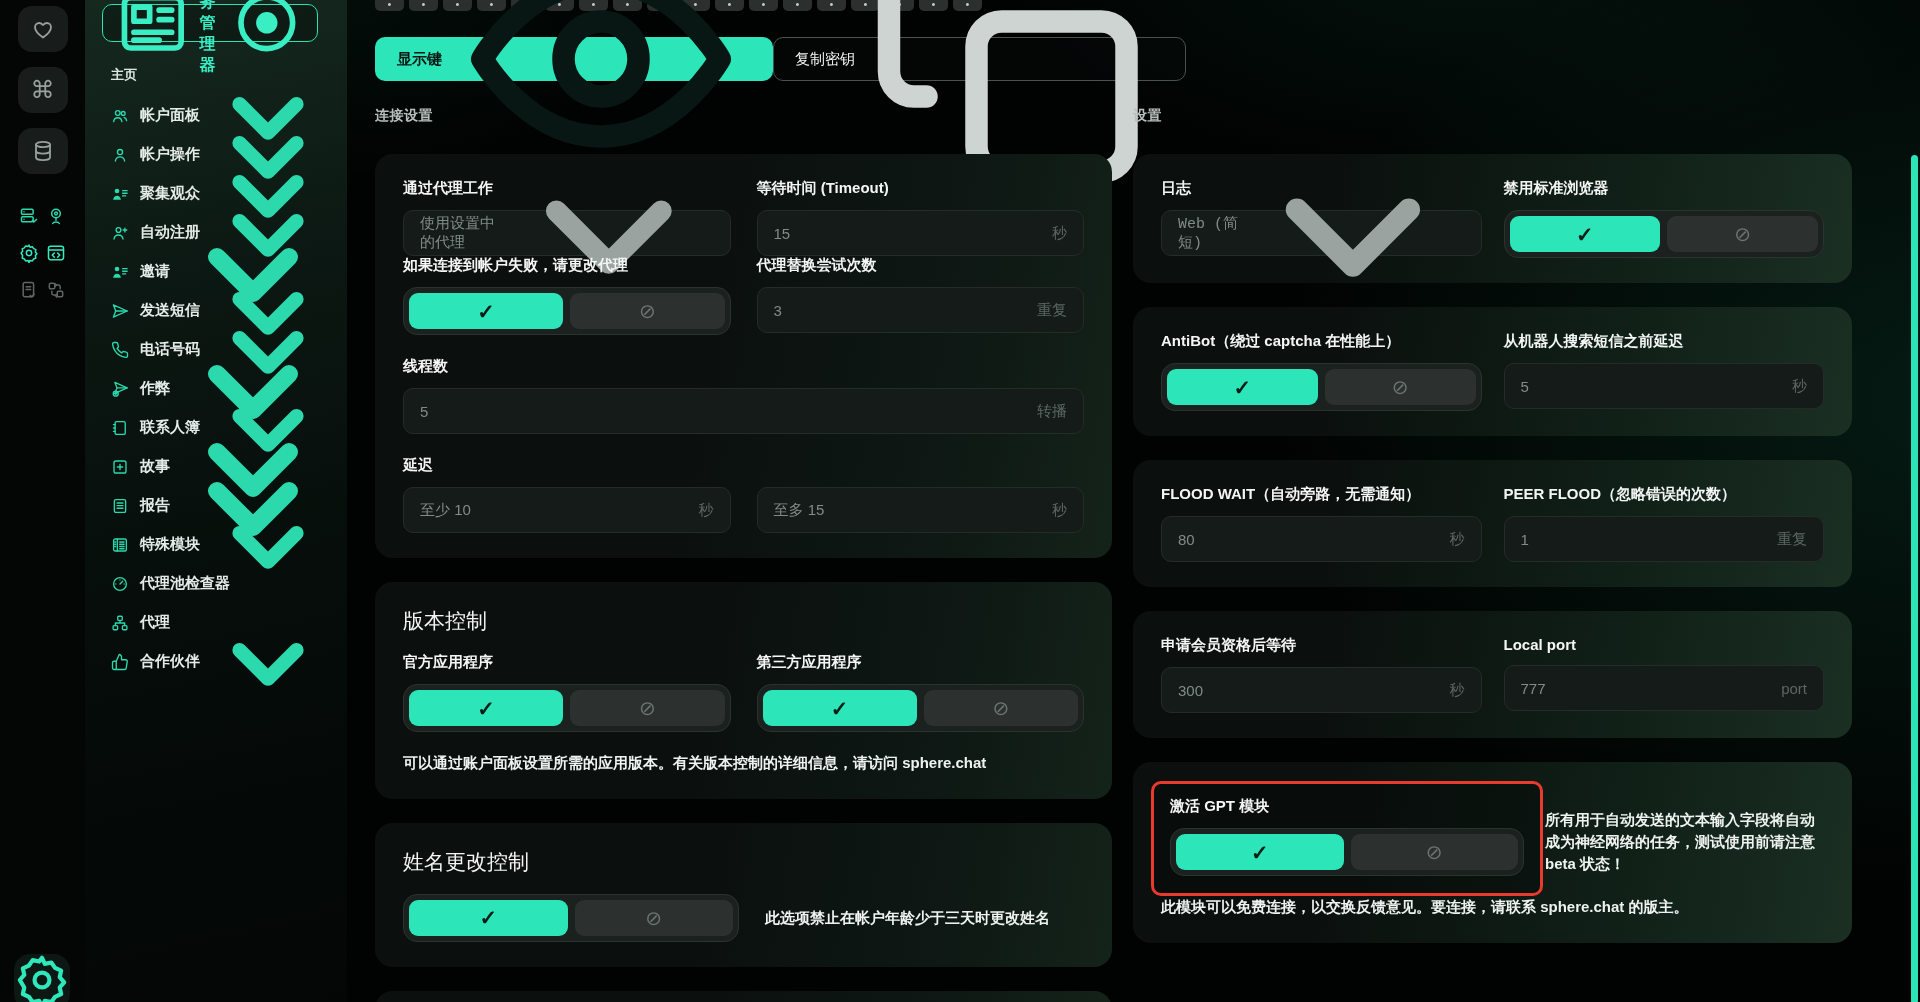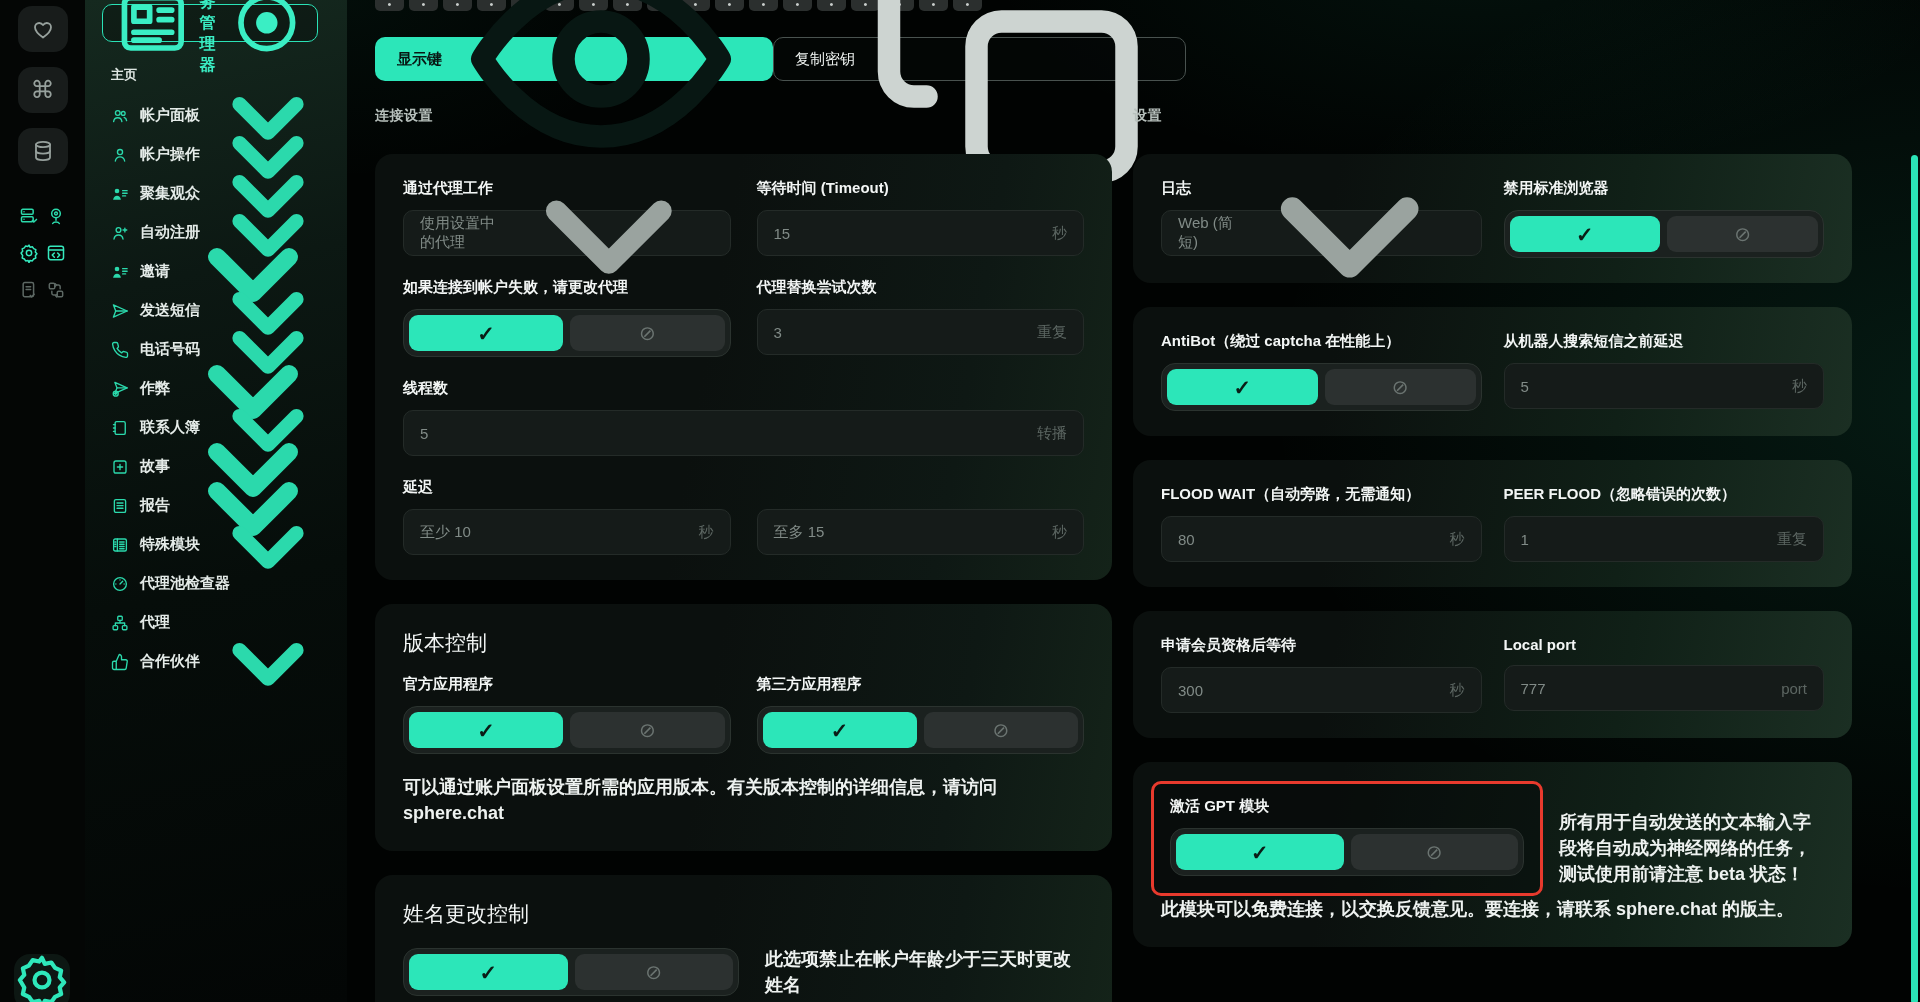--- a/index.html
+++ b/index.html
@@ -66,48 +66,48 @@
   .col { position:absolute; top:107px; }
   .col-left { left:28px; width:737px; }
   .col-right { left:786px; width:719px; }
   .sec-label { font-size:14px; font-weight:700; color:#b7c0bc; margin-bottom:29px; letter-spacing:0.5px; }
 
   .panel { border-radius:18px; padding:25px 28px; margin-bottom:24px;
     background:linear-gradient(100deg,#0b100e 45%, #0e1814 78%, #142319 100%); }
   .panel.glow { background:linear-gradient(100deg,#0b100e 28%, #102017 68%, #1b2f23 100%); }
 
   .grid2 { display:grid; grid-template-columns:1fr 1fr; column-gap:26px; }
-  .rgap { row-gap:22px; }
+  .rgap { }
   .f-label { font-size:15px; font-weight:700; color:#f3f6f5; margin-bottom:12px; white-space:nowrap; }
   .p-title { font-size:21px; font-weight:400; color:#f3f6f5; margin-bottom:18px; }
 
   .input, .select { height:46px; border-radius:10px; background:#151b19; border:1px solid #242b28;
     display:flex; align-items:center; padding:0 16px; cursor:text; }
-  .select { cursor:pointer; }
+  .select { cursor:pointer;font-family:Liberation Mono, monospace; }
   .input .val, .select .val { font-size:15px; color:#818b87; }
   .input .sfx { margin-left:auto; font-size:15px; color:#5c6662; padding-left:10px; }
   .select .chev { margin-left:auto; color:#9aa39f; display:flex; }
   .select .chev svg { width:15px; height:15px; stroke-width:2.4; }
 
   .toggle { height:48px; border-radius:14px; background:#1b211f; border:1px solid #2b332f;
     padding:5px; display:flex; gap:7px; }
   .tbtn { flex:1; border:none; border-radius:9px; display:flex; align-items:center; justify-content:center; cursor:pointer; }
   .tbtn.on { background:#2ce6b9; }
   .tbtn.on .tick { color:#0a1d16; font-size:21px; font-weight:700; line-height:1; }
   .tbtn.off { background:#2c3130; }
   .tbtn.off .slash { color:#6b7471; font-size:20px; line-height:1; }
 
-  .note { font-size:18px; font-weight:700; color:#eef2f0; line-height:1.45; }
+  .note { font-size:15px; font-weight:700; color:#eef2f0; line-height:1.45; }
   .mt20 { margin-top:20px; } .mt22 { margin-top:22px; }
 
   .row-flex { display:flex; align-items:center; gap:26px; }
   .w-half { width:336px; flex:none; }
 
   
-  .gpt-grid { display:grid; grid-template-columns:382px 1fr; column-gap:16px; }
+  .gpt-grid { display:grid; grid-template-columns:382px 1fr; column-gap:2px; }
   .gpt-box { border:3px solid #e83a2d; border-radius:10px; padding:13px 16px 17px;
     margin:-6px 0 0 -10px; background:rgba(4,6,5,0.35); }
   .gpt-note1 { padding-top:22px; }
   .gpt-note2 { grid-column:1 / 3; }
 
   .scrollbar { position:absolute; right:2px; top:155px; bottom:-2px; width:7px;
     border-radius:4px; background:#2be4b7; }
 </style>
 </head>
 <body>

